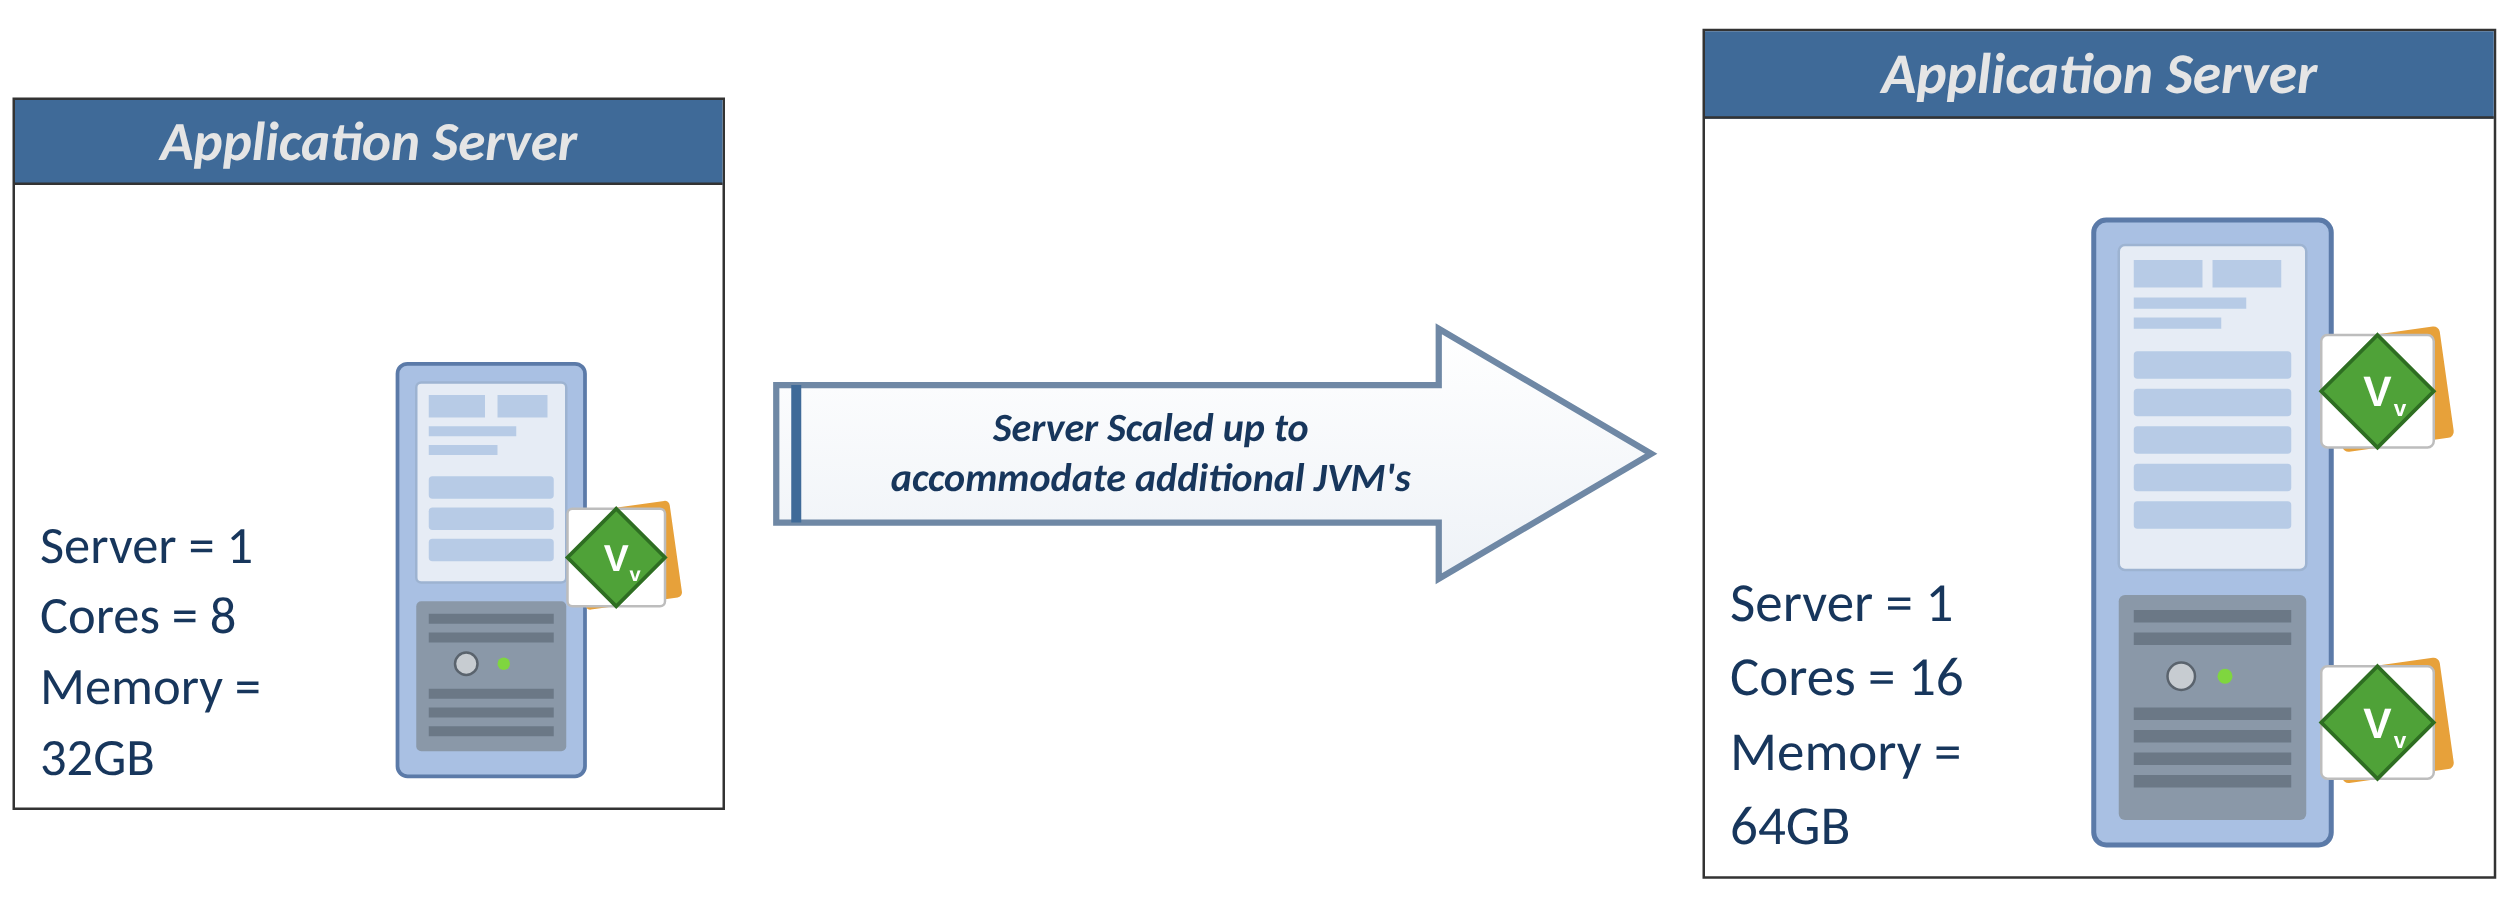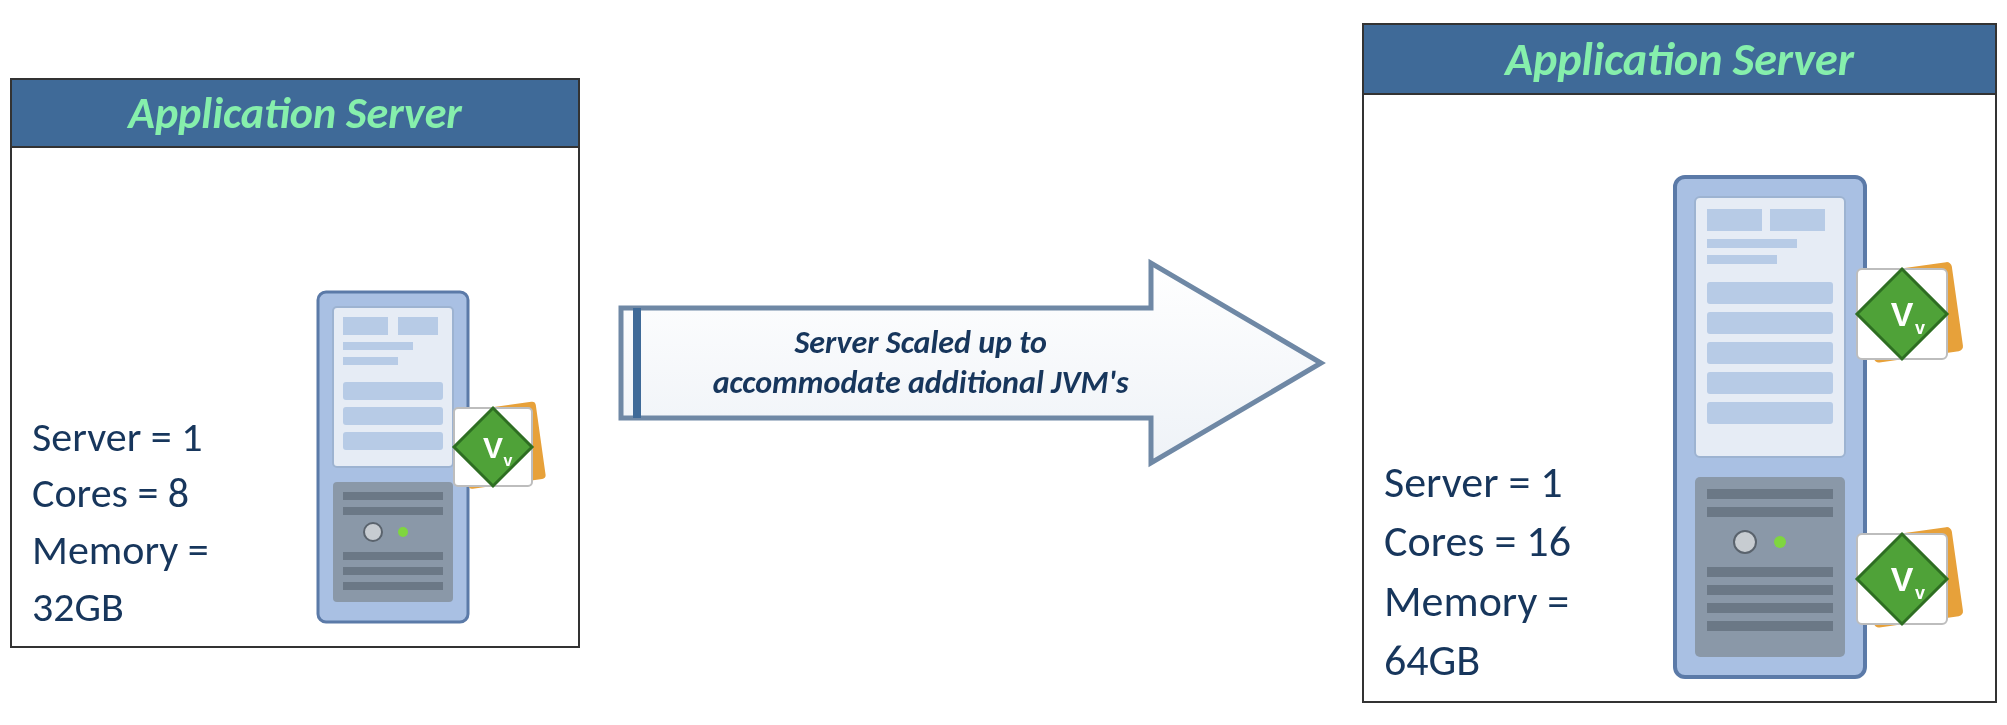--- a/index.html
+++ b/index.html
@@ -23,21 +23,21 @@
   .server-box.left {
     width: 570px;
     height: 570px;
   }
   .server-box.right {
     width: 635px;
     height: 680px;
   }
   .box-header {
     background: #3f6a98;
-    color: #86efac;
+    color: #e5e5e5;
     font-weight: bold;
     font-style: italic;
     text-align: center;
     padding: 6px 10px;
     border-bottom: 2px solid #333;
   }
   .server-box.left .box-header { font-size: 44px; }
   .server-box.right .box-header { font-size: 46px; }
   .box-body {
     flex: 1;

